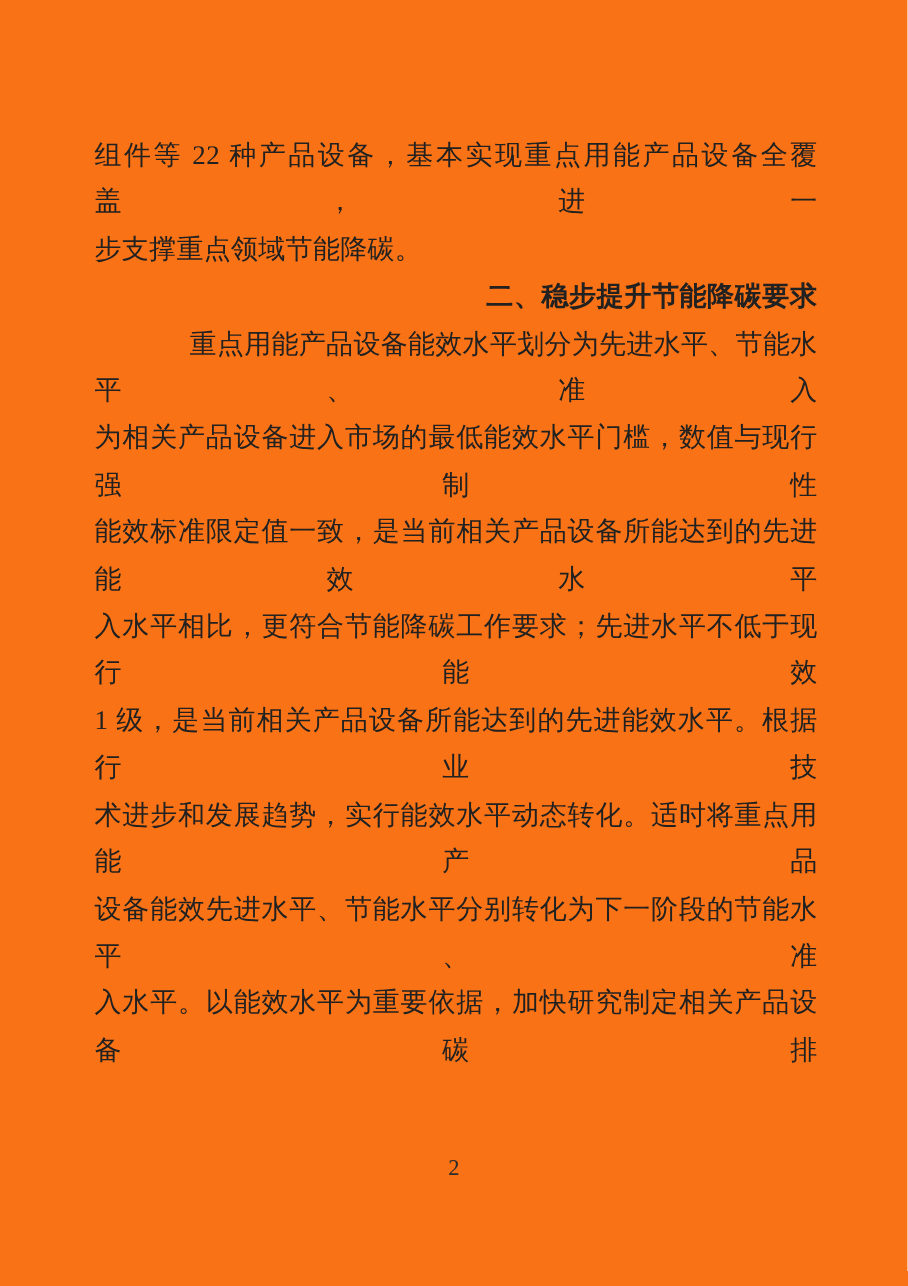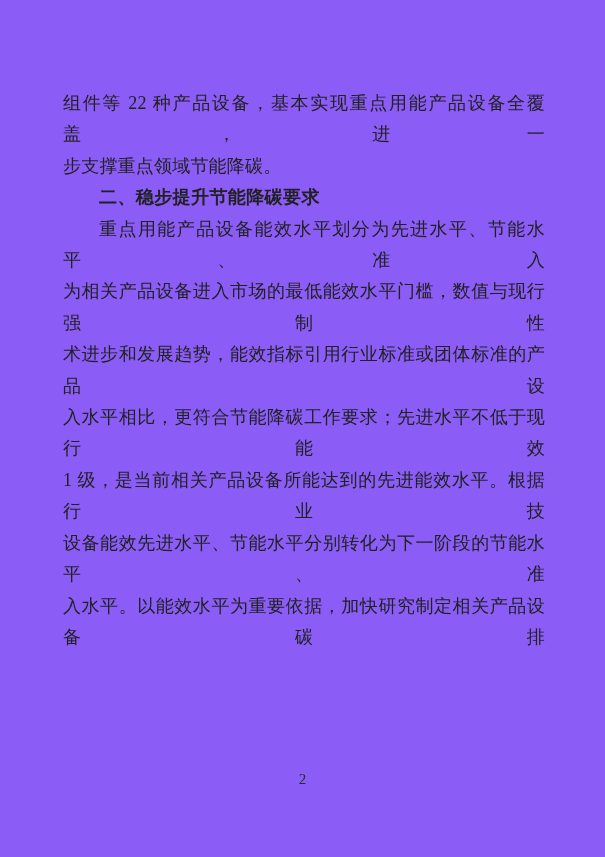--- a/index.html
+++ b/index.html
@@ -8,21 +8,21 @@
     width: 605px;
     height: 857px;
     position: relative;
     font-family: "Liberation Serif", "DejaVu Serif", serif;
   }
   .page {
     position: absolute;
     left: 0; top: 0;
     width: 605px;
     height: 857px;
-    background: #8b5cf6;
+    background: #f97316;
     overflow: hidden;
   }
   .content {
     position: absolute;
     left: 63px;
     top: 88px;
     width: 482px;
   }
   .line {
     font-size: 18px;
@@ -31,20 +31,21 @@
     white-space: nowrap;
     letter-spacing: 0.2px;
   }
   .line.fill {
     white-space: normal;
     text-align: justify;
     text-align-last: justify;
   }
   .line.indent {
     text-indent: 2em;
+    text-align: right;
   }
   .line.heading {
     font-weight: bold;
     letter-spacing: 0.4px;
   }
   .footer {
     position: absolute;
     left: 0;
     top: 769px;
     width: 605px;
@@ -57,20 +58,21 @@
 </head>
 <body style="background: rgb(255, 255, 255);">
 
 <div class="page">
   <div class="content" id="doc-lines" style="color: rgb(33, 33, 33);">
       <div class="line fill">组件等 22 种产品设备，基本实现重点用能产品设备全覆盖，进一</div>
       <div class="line">步支撑重点领域节能降碳。</div>
       <div class="line heading indent">二、稳步提升节能降碳要求</div>
       <div class="line fill indent">重点用能产品设备能效水平划分为先进水平、节能水平、准入</div>
       <div class="line fill">为相关产品设备进入市场的最低能效水平门槛，数值与现行强制性</div>
-      <div class="line fill">术进步和发展趋势，能效指标引用行业标准或团体标准的产品设</div>
+      <div class="line fill">能效标准限定值一致，是当前相关产品设备所能达到的先进能效水平</div>
       <div class="line fill">入水平相比，更符合节能降碳工作要求；先进水平不低于现行能效</div>
       <div class="line fill">1 级，是当前相关产品设备所能达到的先进能效水平。根据行业技</div>
+      <div class="line fill">术进步和发展趋势，实行能效水平动态转化。适时将重点用能产品</div>
       <div class="line fill">设备能效先进水平、节能水平分别转化为下一阶段的节能水平、准</div>
       <div class="line fill">入水平。以能效水平为重要依据，加快研究制定相关产品设备碳排</div>
     </div>
   <div class="footer">2</div>
 </div>
 
 </body></html>

